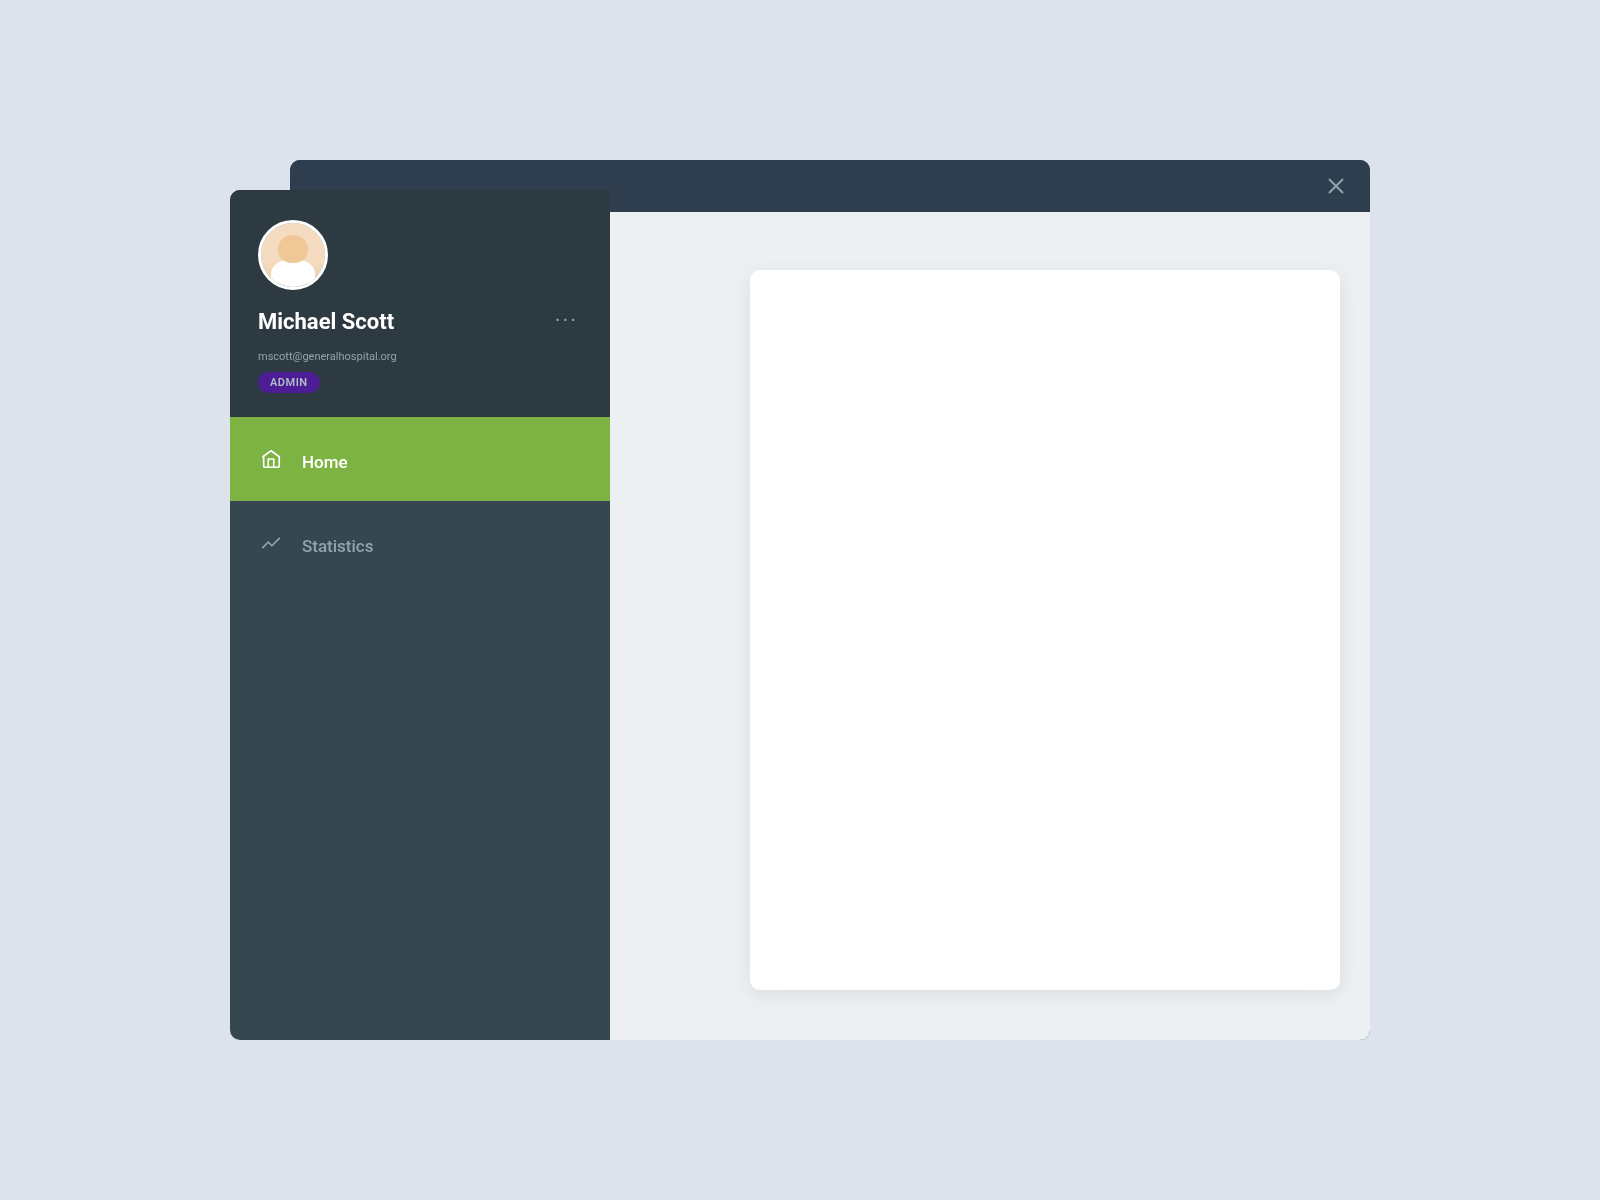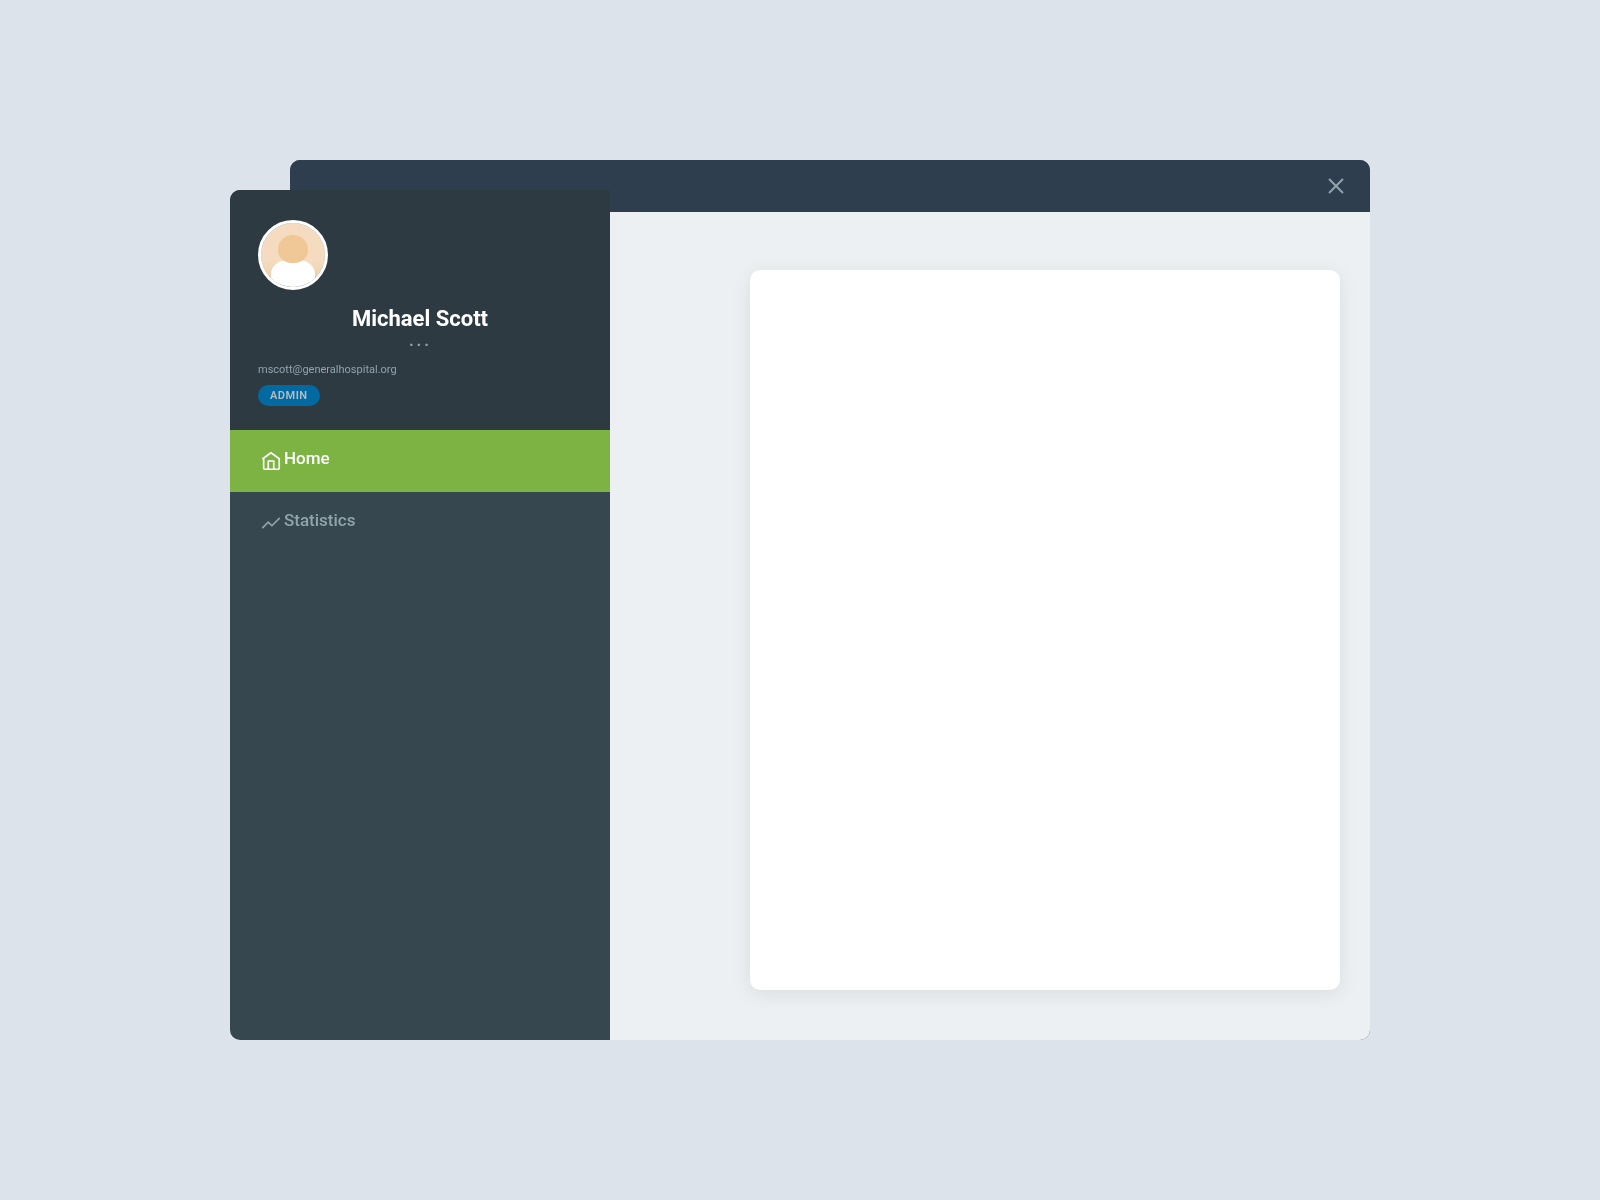--- a/index.html
+++ b/index.html
@@ -125,22 +125,21 @@
       width: 30px;
       height: 28px;
       background: #f0c898;
       border-radius: 50% 50% 45% 45%;
     }
 
     .user-name-row {
       display: flex;
       align-items: center;
       justify-content: space-between;
-      margin-bottom: 2px;
-      flex-direction: column;
+      margin-bottom: 14px;
     }
 
     .user-name {
       color: #ffffff;
       font-size: 22px;
       font-weight: 700;
     }
 
     .more-btn {
       color: #90a4ae;
@@ -152,46 +151,47 @@
     }
 
     .user-email {
       color: #90a4ae;
       font-size: 11px;
       margin-bottom: 8px;
     }
 
     .admin-badge {
       display: inline-block;
-      background: #0369a1;
+      background: #4c1d95;
       color: #b0bec5;
       font-size: 11px;
       font-weight: 600;
       padding: 4px 12px;
       border-radius: 20px;
       letter-spacing: 0.5px;
       text-transform: uppercase;
     }
 
     
     .nav-list {
       list-style: none;
       padding: 0;
       margin-top: 0;
     }
 
     .nav-item {
       display: flex;
-      align-items: flex-start;
-      padding: 18px 28px;
+      align-items: flex-end;
+      padding: 29px 28px;
       cursor: pointer;
       color: #90a4ae;
       font-size: 17px;
       font-weight: 500;
       transition: background 0.15s;
+      gap: 18px;
     }
 
     .nav-item.active {
       background: #7cb342;
       color: #ffffff;
     }
 
     .nav-icon {
       width: 26px;
       height: 26px;

